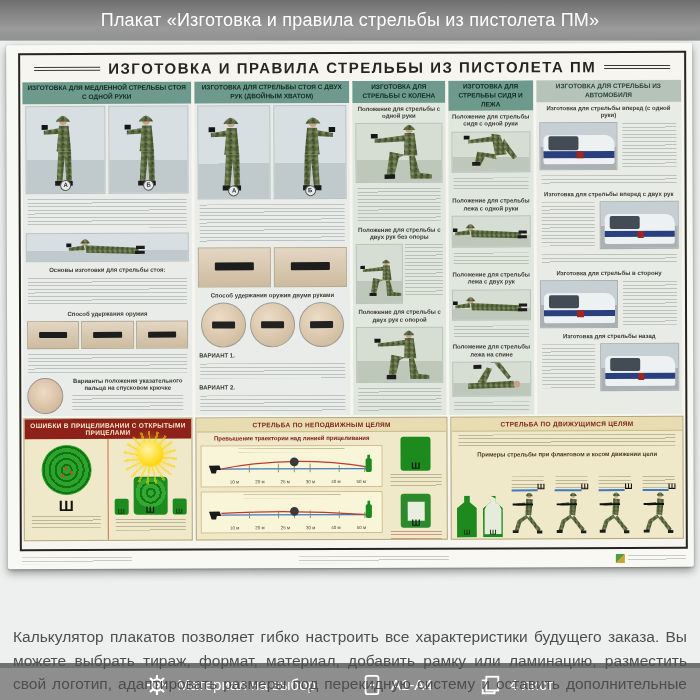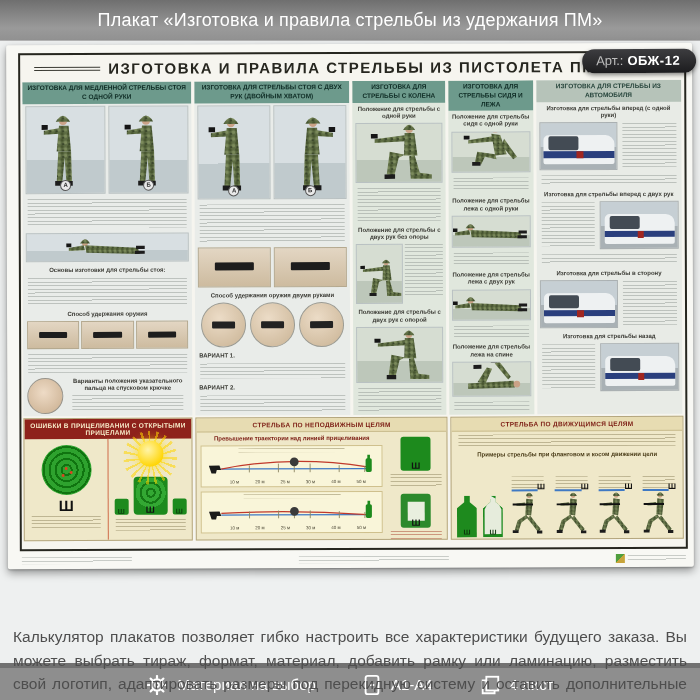--- a/index.html
+++ b/index.html
@@ -205,29 +205,26 @@
       <rect x="4" y="25" width="42" height="4" fill="#111"></rect>
       <path d="M32,48 L14,60 L8,80 L16,82 L22,64 L36,54 Z" fill="url(#camo)"></path>
       <path d="M40,50 L52,66 L62,78 L56,84 L44,68 L34,56 Z" fill="url(#camo)"></path>
       <rect x="4" y="80" width="12" height="6" fill="#1c1c1c"></rect>
       <rect x="54" y="81" width="11" height="6" fill="#1c1c1c"></rect>
     </g>
   </defs>
 </svg>
 
 <div class="topbar">
-  <span class="t">Плакат «Изготовка и правила стрельбы из удержания ПМ»</span>
+  <span class="t">Плакат «Изготовка и правила стрельбы из пистолета ПМ»</span>
 </div>
 
 <div class="main">
 
   <div class="sheet">
-    <div class="badge">
-      <span>Арт.:</span><b>ОБЖ-12</b>
-    </div>
 
     <div class="frame">
 
       <div class="ptitle-row">
         <div class="dline"></div>
         <span class="ptitle">ИЗГОТОВКА И ПРАВИЛА СТРЕЛЬБЫ ИЗ ПИСТОЛЕТА ПМ</span>
         <div class="dline" style="max-width:70px"></div>
       </div>
 
       <div class="cols">

